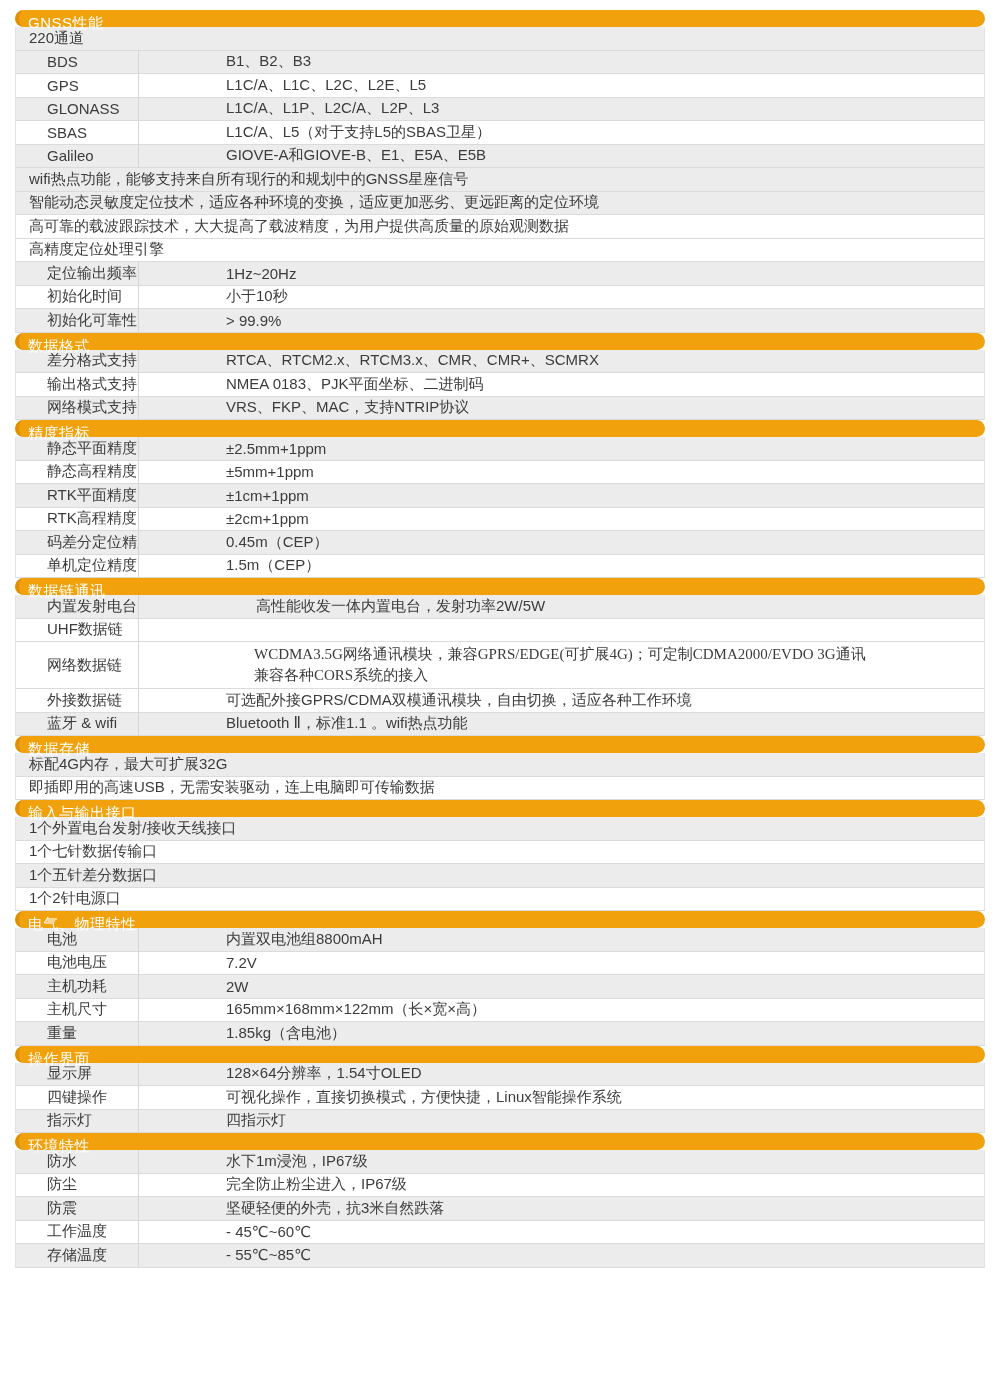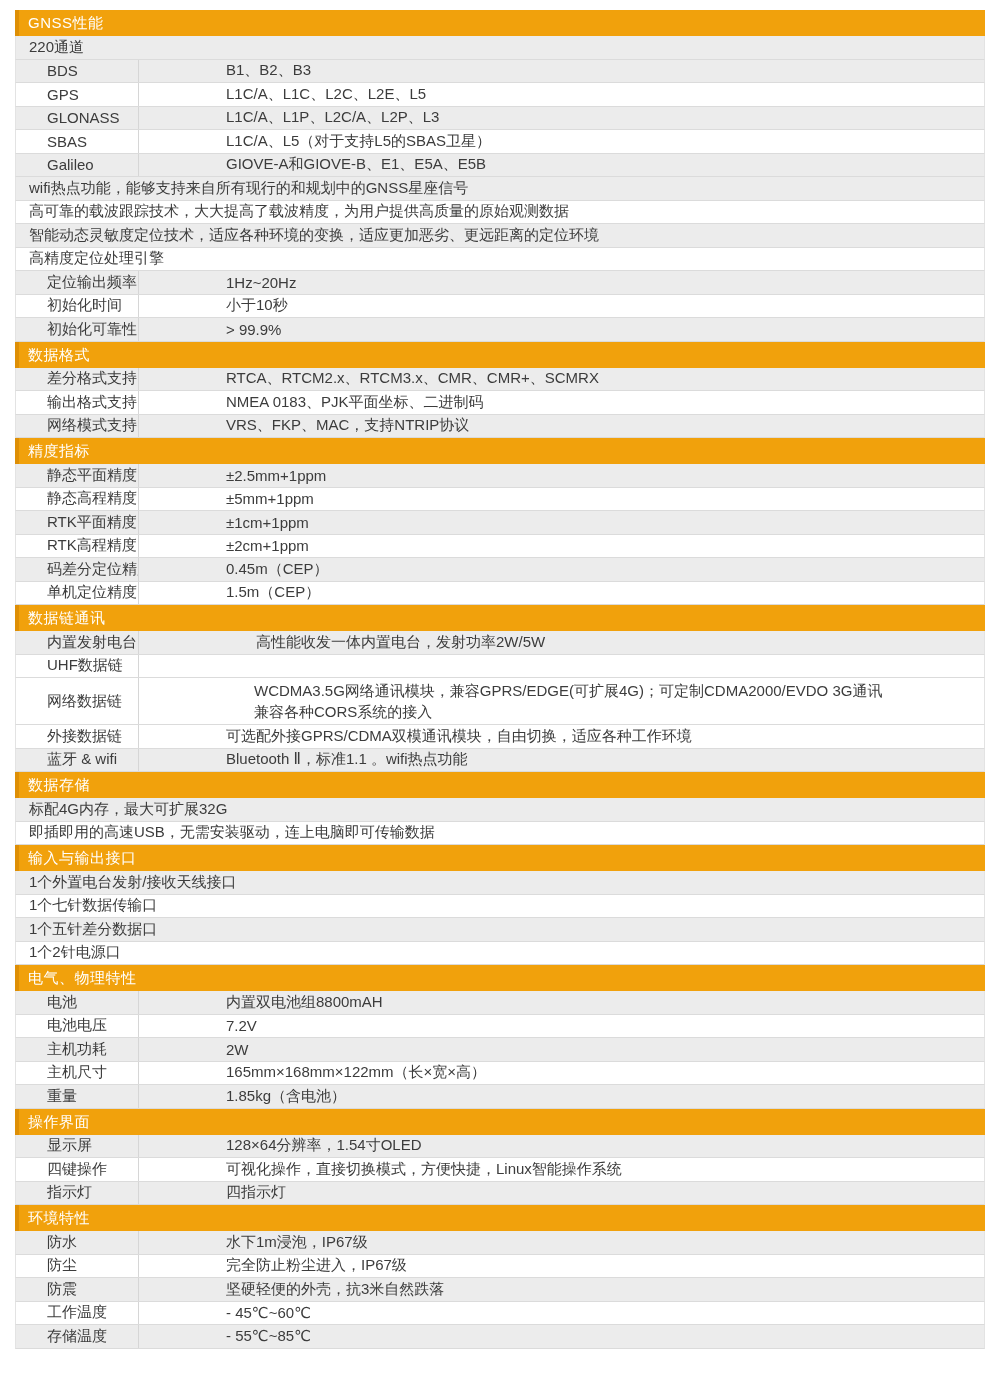--- a/index.html
+++ b/index.html
@@ -11,44 +11,45 @@
     font-family: "Liberation Sans", "DejaVu Sans", sans-serif;
   }
   #spec-table {
     position: absolute;
     left: 15px;
     top: 10px;
     width: 970px;
   }
   .section-header {
     box-sizing: border-box;
-    height: 26px;
+    height: 17px;
     line-height: 26px;
     background: #F1A10C;
     border-left: 4px solid #DE8F06;
     color: #ffffff;
     font-size: 15px;
     padding-left: 9px;
     letter-spacing: 0.5px;
+    border-radius: 13px;
   }
   .row {
     box-sizing: border-box;
     display: flex;
     align-items: stretch;
     min-height: 23.5px;
     height: 18px;
     background: #ffffff;
     border-bottom: 1px solid #DBDBDB;
     border-left: 1px solid #E3E3E3;
     border-right: 1px solid #E3E3E3;
     color: #3C3C3C;
     font-size: 15px;
   }
   .row.shaded { background: #ECECEC; }
-  .row.tall { height: 47px; min-height: 47px; }
+  .row.tall { height: 47px; min-height: 47px; font-family: Liberation Serif, serif; }
   .cell {
     display: flex;
     align-items: center;
     box-sizing: border-box;
     white-space: nowrap;
     overflow: hidden;
   }
   .cell.label {
     width: 123px;
     flex: 0 0 123px;
@@ -94,25 +95,25 @@
       <div class="cell label">SBAS</div>
       <div class="cell value">L1C/A、L5（对于支持L5的SBAS卫星）</div>
     </div>
     <div class="row shaded">
       <div class="cell label">Galileo</div>
       <div class="cell value">GIOVE-A和GIOVE-B、E1、E5A、E5B</div>
     </div>
     <div class="row shaded">
       <div class="cell full">wifi热点功能，能够支持来自所有现行的和规划中的GNSS星座信号</div>
     </div>
+    <div class="row shaded">
+      <div class="cell full">智能动态灵敏度定位技术，适应各种环境的变换，适应更加恶劣、更远距离的定位环境</div>
+    </div>
     <div class="row">
       <div class="cell full">高可靠的载波跟踪技术，大大提高了载波精度，为用户提供高质量的原始观测数据</div>
-    </div>
-    <div class="row shaded">
-      <div class="cell full">智能动态灵敏度定位技术，适应各种环境的变换，适应更加恶劣、更远距离的定位环境</div>
     </div>
     <div class="row">
       <div class="cell full">高精度定位处理引擎</div>
     </div>
     <div class="row shaded">
       <div class="cell label">定位输出频率</div>
       <div class="cell value">1Hz~20Hz</div>
     </div>
     <div class="row">
       <div class="cell label">初始化时间</div>

